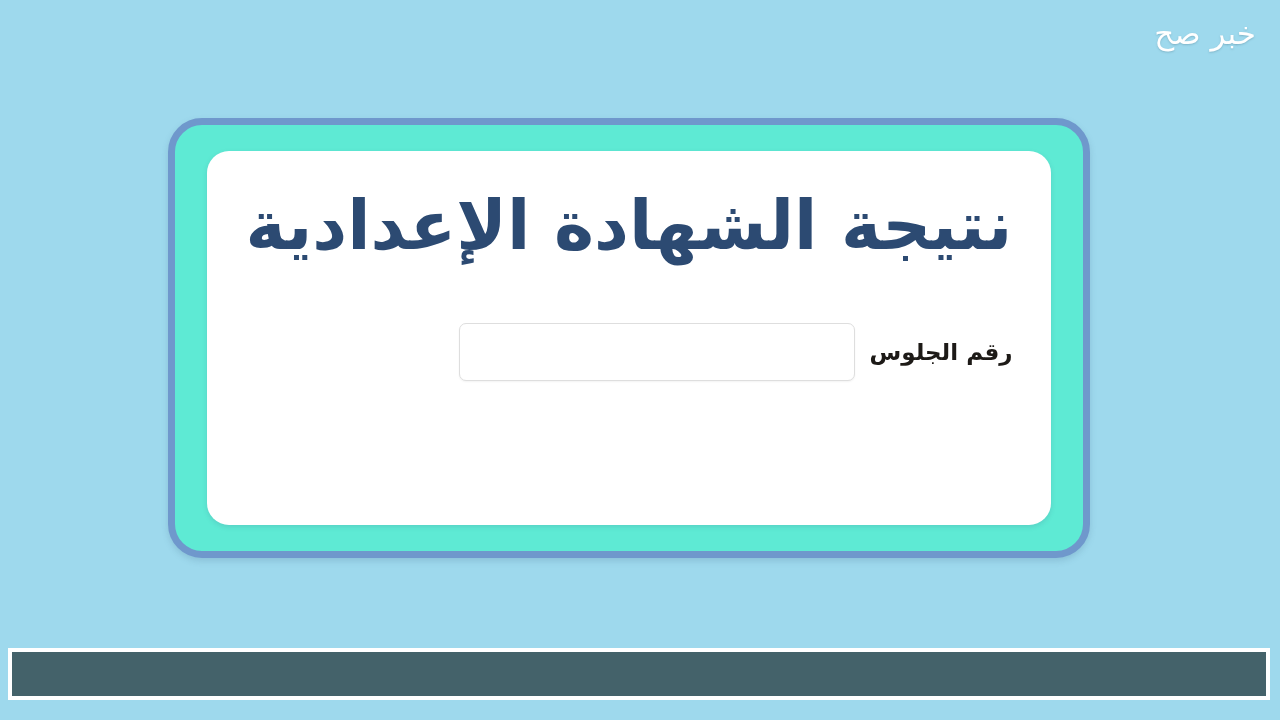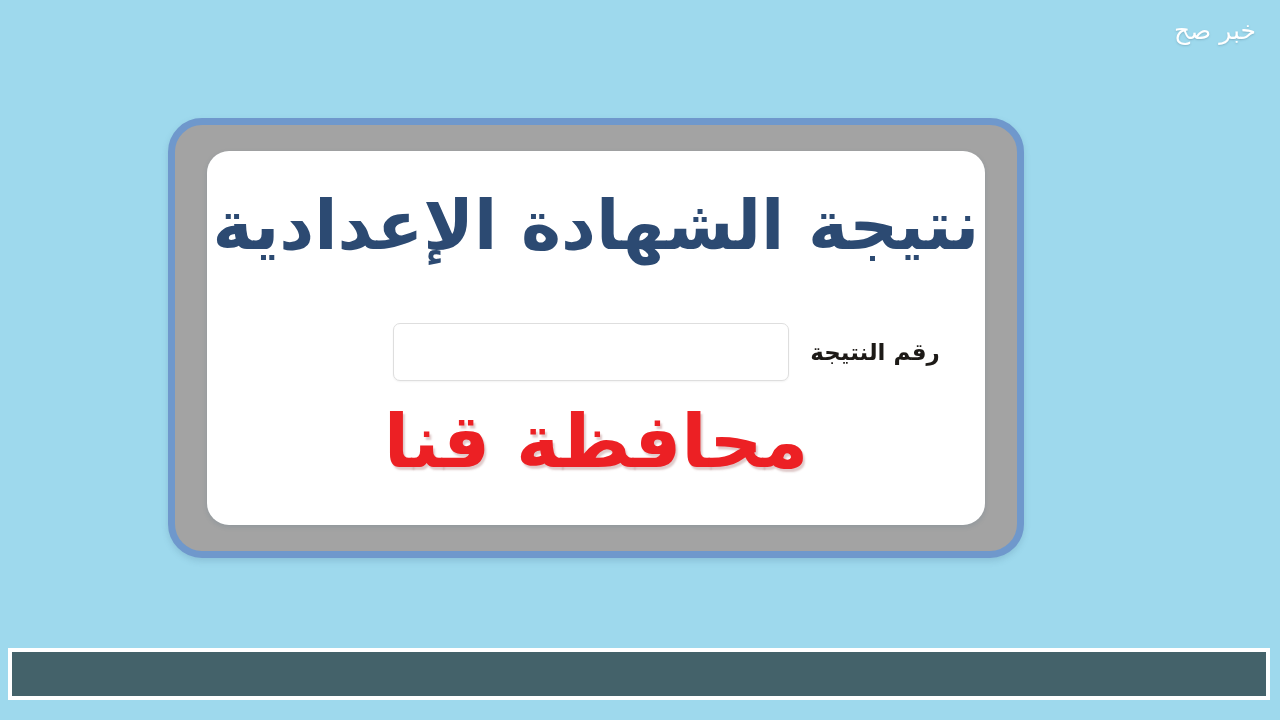--- a/index.html
+++ b/index.html
@@ -15,40 +15,40 @@
     font-family: "DejaVu Sans", "Liberation Sans", sans-serif;
     position: relative;
   }
 
   
   .watermark {
     position: absolute;
     top: 18px;
     right: 24px;
     color: #ffffff;
-    font-size: 25px;
+    font-size: 31px;
     font-weight: 400;
     letter-spacing: 1px;
     direction: rtl;
     text-shadow: 0 1px 2px rgba(90,140,160,.45);
     line-height: 1;
     white-space: nowrap;
   }
 
   
   .frame-outer {
     position: absolute;
     left: 168px;
     top: 118px;
-    width: 856px;
+    width: 922px;
     height: 440px;
     box-sizing: border-box;
     border: 7px solid #6f98cc;
     border-radius: 34px;
-    background: #a3a3a3;
+    background: #5eead4;
     box-shadow: 0 3px 6px rgba(70,110,140,.22);
   }
 
   .card {
     position: absolute;
     left: 32px;
     top: 26px;
     right: 32px;
     bottom: 26px;
     background: #ffffff;
@@ -186,25 +186,24 @@
 
 <div class="watermark">خبر صح</div>
 
 <div class="frame-outer">
   <div class="card">
 
     <div class="heading">نتيجة الشهادة الإعدادية</div>
 
     <div class="form-row">
 
-      <span class="field-label">رقم النتيجة</span>
+      <span class="field-label">رقم الجلوس</span>
 
       <input class="seat-input" type="text" value="" style="">
 
 
     </div>
 
-    <div class="governorate">محافظة قنا</div>
 
   </div>
 </div>
 
 <div class="bottom-bar"></div>
 
 </body></html>

